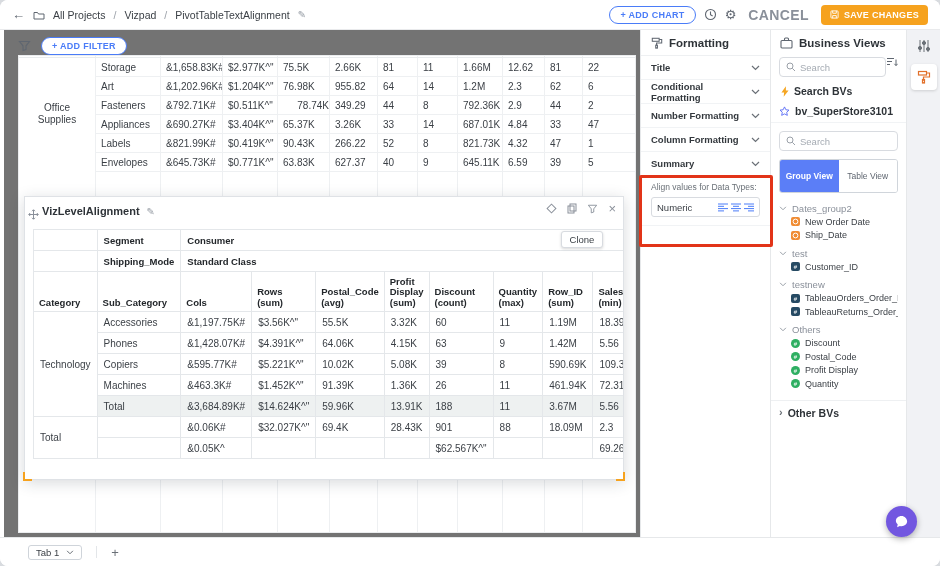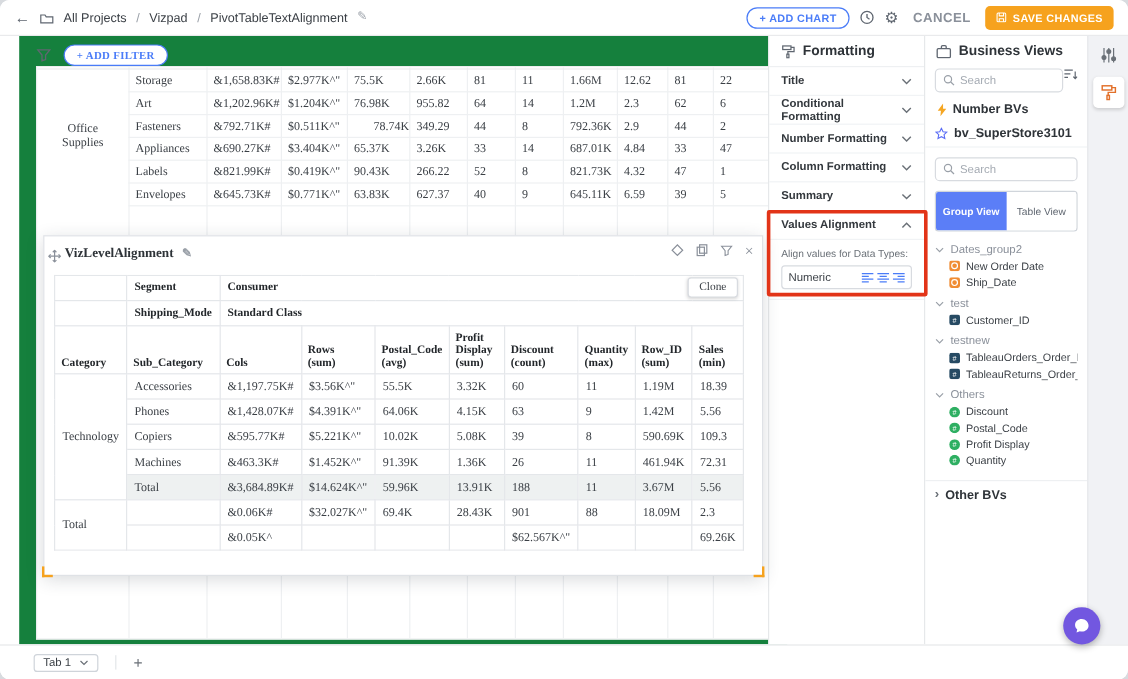--- a/index.html
+++ b/index.html
@@ -10,25 +10,25 @@
   .topbar{position:absolute;left:0;top:0;right:0;height:30px;background:#fff;border-bottom:1px solid #e9eaec;
           display:flex;align-items:center;padding:0 12px;gap:8px;z-index:30;}
   .backarrow{font-size:13px;color:#5f6670;cursor:pointer;}
   .crumb{font-size:10.5px;color:#3a3f45;}
   .crumb-sep{font-size:10.5px;color:#9aa0a8;}
   .pencil{color:#9aa0a8;font-size:10px;}
   .tb-spacer{flex:1;}
   .pill-blue{display:inline-flex;align-items:center;height:18px;padding:0 10px;border:1px solid #4a7cf8;
              border-radius:10px;color:#4a7cf8;font-size:9px;font-weight:bold;letter-spacing:.3px;background:#fff;white-space:nowrap;}
   .gear{font-size:13px;color:#5f6670;line-height:1;}
-  .cancel{color:#8a909a;font-size:11px;font-weight:bold;letter-spacing:.4px;margin:0 4px;}
+  .cancel{color:#8a909a;font-size:14px;font-weight:bold;letter-spacing:.4px;margin:0 4px;}
   .btn-save{display:inline-flex;align-items:center;gap:5px;height:20px;padding:0 9px;background:#f6a21e;
             border-radius:4px;color:#fff;font-size:9px;font-weight:bold;letter-spacing:.3px;white-space:nowrap;}
   
-  .canvas{position:absolute;left:16px;top:30px;width:640px;height:507px;background:#15803d;font-family:Liberation Serif, serif;}
+  .canvas{position:absolute;left:4px;top:30px;width:640px;height:507px;background:#737373;}
   .filterbar{position:absolute;left:14px;top:7px;display:flex;align-items:center;gap:10px;}
   .underlay{position:absolute;left:14px;top:25px;width:618px;height:478px;background:#fff;border:1px solid #ebedef;overflow:hidden;}
   .vline{position:absolute;top:0;bottom:0;width:1px;background:#eef0f2;}
   .toprows{position:absolute;left:0;top:1px;width:618px;border-top:1px solid #e9ecee;}
   .trow{display:flex;height:19px;border-bottom:1px solid #eef0f2;align-items:center;margin-left:76px;}
   .tcell{font-size:10px;color:#3a3f45;padding-left:6px;white-space:nowrap;overflow:hidden;flex-shrink:0;}
   .groupcell{position:absolute;left:0;top:1px;width:76px;height:114px;display:flex;align-items:center;justify-content:center;
              text-align:center;font-size:10px;color:#3a3f45;padding:0 10px;line-height:1.25;}
   
   .float-card{position:absolute;left:20px;top:166px;width:600px;height:284px;background:#fff;border:1px solid #dfe2e6;
@@ -451,28 +451,20 @@
         </div>
         <div class="fsec">
           <span>Summary</span>
           <span class="chev">
             <svg width="9" height="6" viewBox="0 0 9 6">
               <polyline points="1,1 4.5,4.5 8,1" fill="none" stroke="#6a7077" stroke-width="1.2"></polyline>
             </svg>
           </span>
         </div>
       </div>
-    <div class="fsec">
-      <span>Values Alignment</span>
-      <span class="chev">
-        <svg width="9" height="6" viewBox="0 0 9 6">
-            <polyline points="1,4.5 4.5,1 8,4.5" fill="none" stroke="#6a7077" stroke-width="1.2"></polyline>
-          </svg>
-      </span>
-    </div>
     <div class="va-body">
       <div class="va-hint">Align values for Data Types:</div>
       <div class="va-select">
         <span>Numeric</span>
         <span class="sp"></span>
         <span style="display:flex">
           <svg width="10" height="9" viewBox="0 0 10 9" stroke="#4a7cf8">
               <line x1="0" y1="1" x2="10" y2="1"></line>
               <line x1="0" y1="3.3" x2="6" y2="3.3"></line>
               <line x1="0" y1="5.6" x2="10" y2="5.6"></line>
@@ -527,21 +519,21 @@
             <path d="M10 2.5v6M8.4 6.8 10 8.6l1.6-1.8"></path>
           </svg>
       </span>
     </div>
     <div class="active-row">
       <span style="display:flex">
         <svg width="8" height="11" viewBox="0 0 9 12">
             <path d="M5.5 0 .5 7h3L3 12l5.5-7h-3z" fill="#f5a623"></path>
           </svg>
       </span>
-      <span>Number BVs</span>
+      <span>Search BVs</span>
     </div>
     <div class="bv-row">
       <span style="display:flex">
         <svg width="11" height="11" viewBox="0 0 12 12" fill="none" stroke="#5b6df5">
             <path d="M6 1l1.5 3.1 3.4.4-2.5 2.3.7 3.4L6 8.6 2.9 10.2l.7-3.4L1.1 4.5l3.4-.4z"></path>
           </svg>
       </span>
       <span>bv_SuperStore3101</span>
       <span class="sp"></span>
       <span class="kebab">⋮</span>

